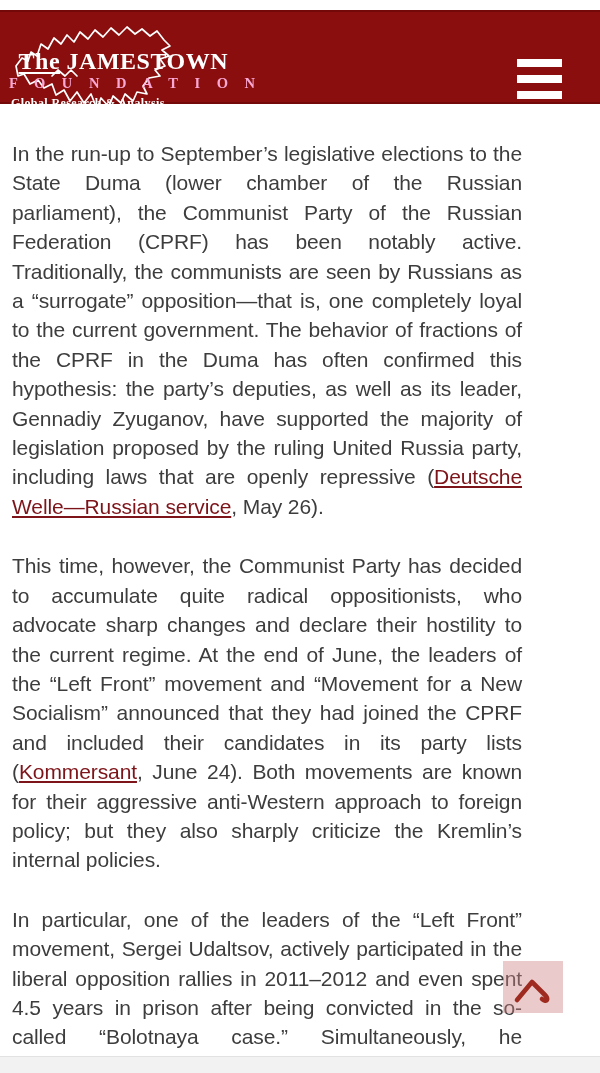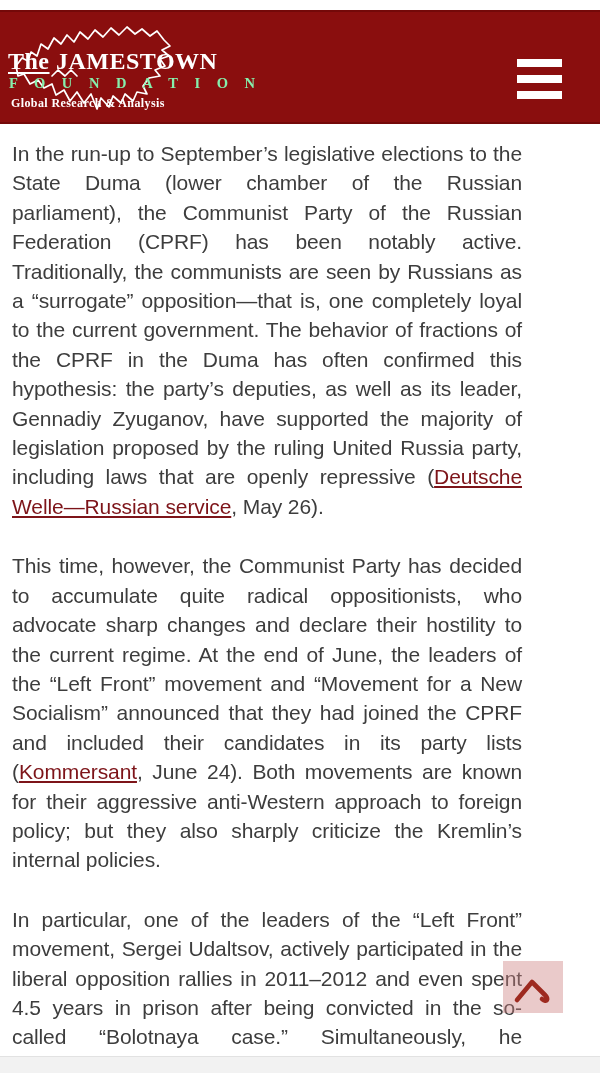--- a/index.html
+++ b/index.html
@@ -1,30 +1,30 @@
 <!DOCTYPE html>
 <html><head>
 <meta charset="utf-8">
 <style>
   html,body{margin:0;padding:0;background:#fff;}
   .page{position:relative;width:600px;height:1073px;background:#ffffff;overflow:hidden;
         font-family:"Liberation Sans",sans-serif;}
 
   
-  .site-header{position:absolute;left:0;top:10px;width:600px;height:114px;
+  .site-header{position:absolute;left:0;top:10px;width:600px;height:94px;
                background:#8a0e0e;border-top:2px solid #740909;border-bottom:2px solid #740909;
-               box-sizing:border-box;}
+               box-sizing:border-box;text-align:right;}
   .logo{position:absolute;left:0;top:0;width:230px;height:112px;display:block;cursor:pointer;
         text-decoration:none;}
   .logo-map{position:absolute;left:4px;top:2px;width:204px;height:104px;}
   .logo-line1{position:absolute;left:8px;top:36px;width:220px;color:#ffffff;
               font-family:"Liberation Serif",serif;font-size:24px;font-weight:bold;
               letter-spacing:.5px;white-space:nowrap;}
   .logo-the{text-decoration:underline;text-underline-offset:3px;}
-  .logo-line2{position:absolute;left:9px;top:63px;color:#86efac;
+  .logo-line2{position:absolute;left:9px;top:63px;color:#f9a8d4;
               font-family:"Liberation Serif",serif;font-size:14.5px;font-weight:bold;
               letter-spacing:6.5px;white-space:nowrap;}
   .logo-tagline{position:absolute;left:11px;top:84px;color:#ffffff;
               font-family:"Liberation Serif",serif;font-size:12px;font-weight:bold;
               letter-spacing:.4px;white-space:nowrap;}
   .hamburger{position:absolute;left:517px;top:47px;width:45px;height:40px;padding:0;margin:0;
              background:transparent;border:none;cursor:pointer;display:flex;
              flex-direction:column;justify-content:space-between;}
   .hamburger .bar{display:block;width:45px;height:8px;background:#ffffff;}
 

